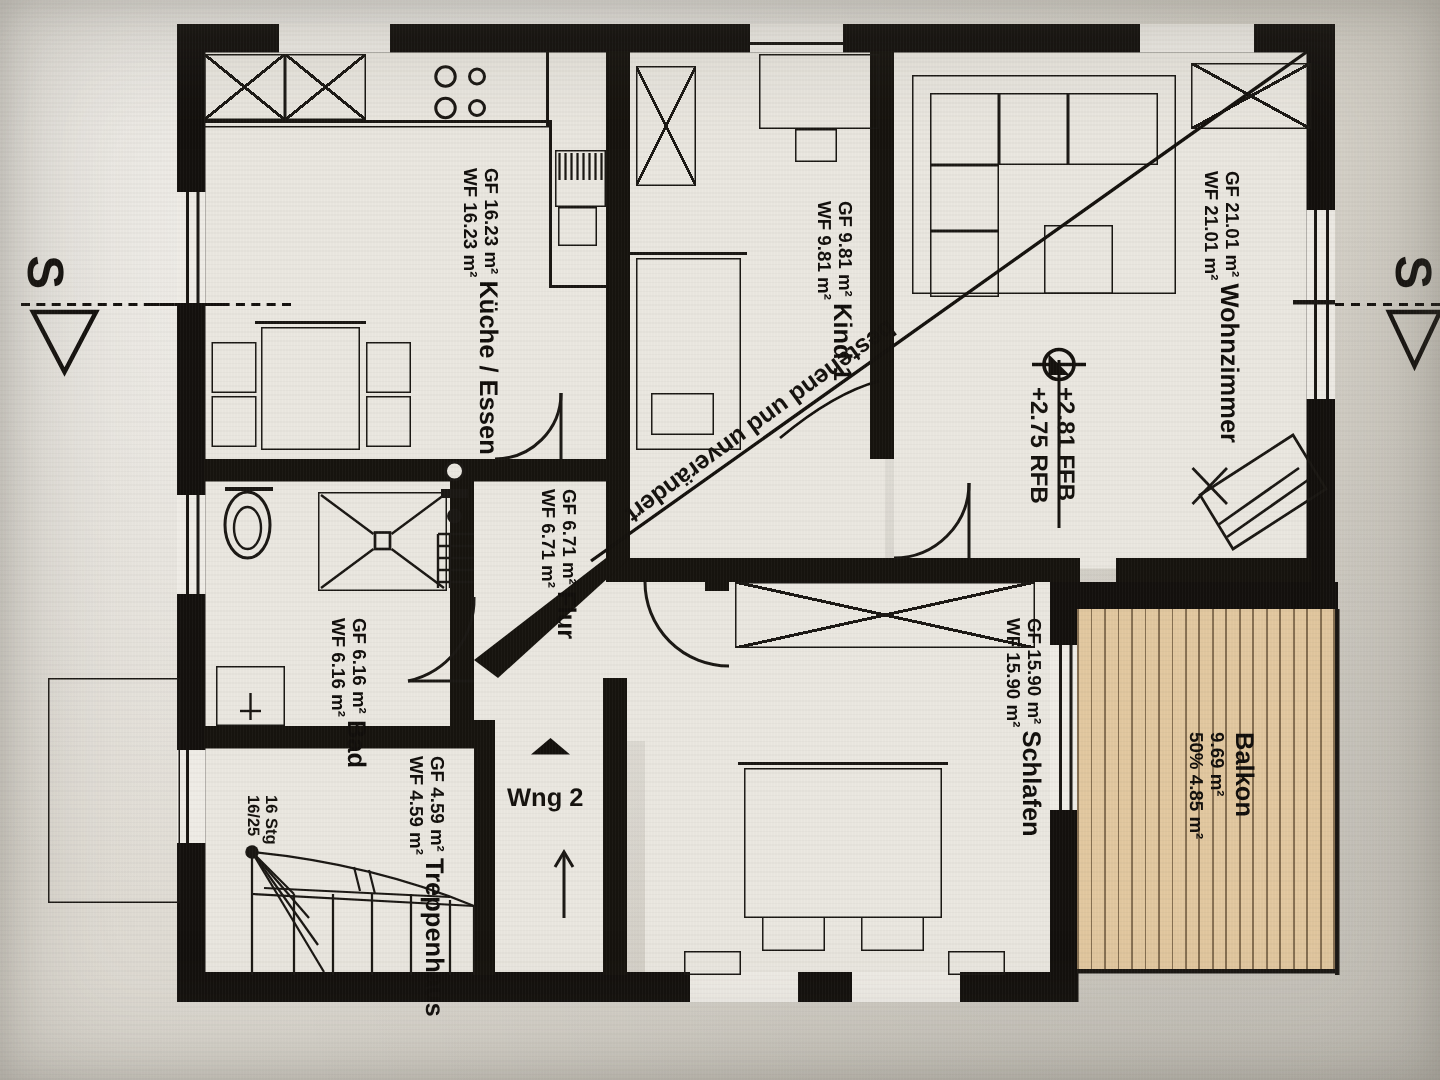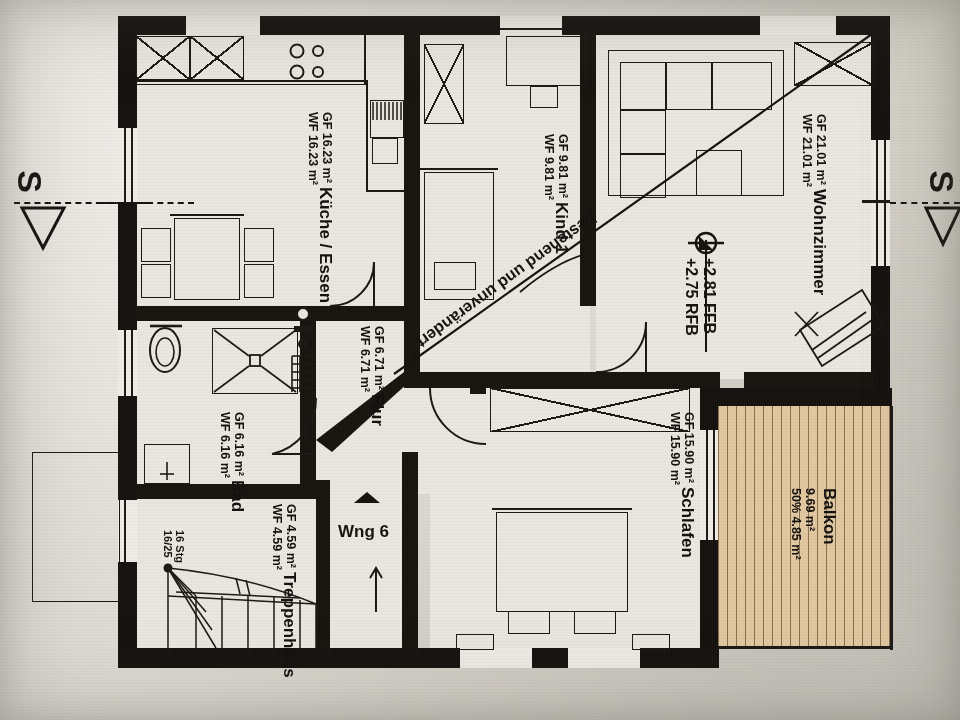--- a/index.html
+++ b/index.html
@@ -389,21 +389,21 @@
   <div class="elev-txt" style="left:718px;top:258px;">+2.81 FFB</div>
   <div class="elev-txt" style="left:700px;top:258px;">+2.75 RFB</div>
 
   <svg style="left:0;top:0;width:960px;height:720px;">
     <line x1="394" y1="374" x2="872" y2="34" stroke="#15120e" stroke-width="2.2"></line>
     <path d="M520,292 Q556,262 586,254" fill="none" stroke="#15120e" stroke-width="1.8"></path>
   </svg>
   <div id="diagtxt" style="left:600px;top:224px;transform:rotate(144deg);">bestehend und unverändert</div>
 
   <div class="updown" style="left:354px;top:492px;"></div>
-  <div id="wng" style="left:338px;top:522px;">Wng 6</div>
+  <div id="wng" style="left:338px;top:522px;">Wng 2</div>
 
   <div class="secline" style="left:14px;top:202px;width:180px;"></div>
   <div class="sec-s" style="left:18px;top:162px;">S</div>
   <svg style="left:0;top:0;width:960px;height:720px;">
     <polygon points="22,208 64,208 43,248" fill="none" stroke="#14110e" stroke-width="3"></polygon>
   </svg>
 
   <div class="secline" style="left:890px;top:202px;width:70px;"></div>
   <div class="sec-s" style="left:930px;top:162px;">S</div>
   <svg style="left:0;top:0;width:960px;height:720px;">

